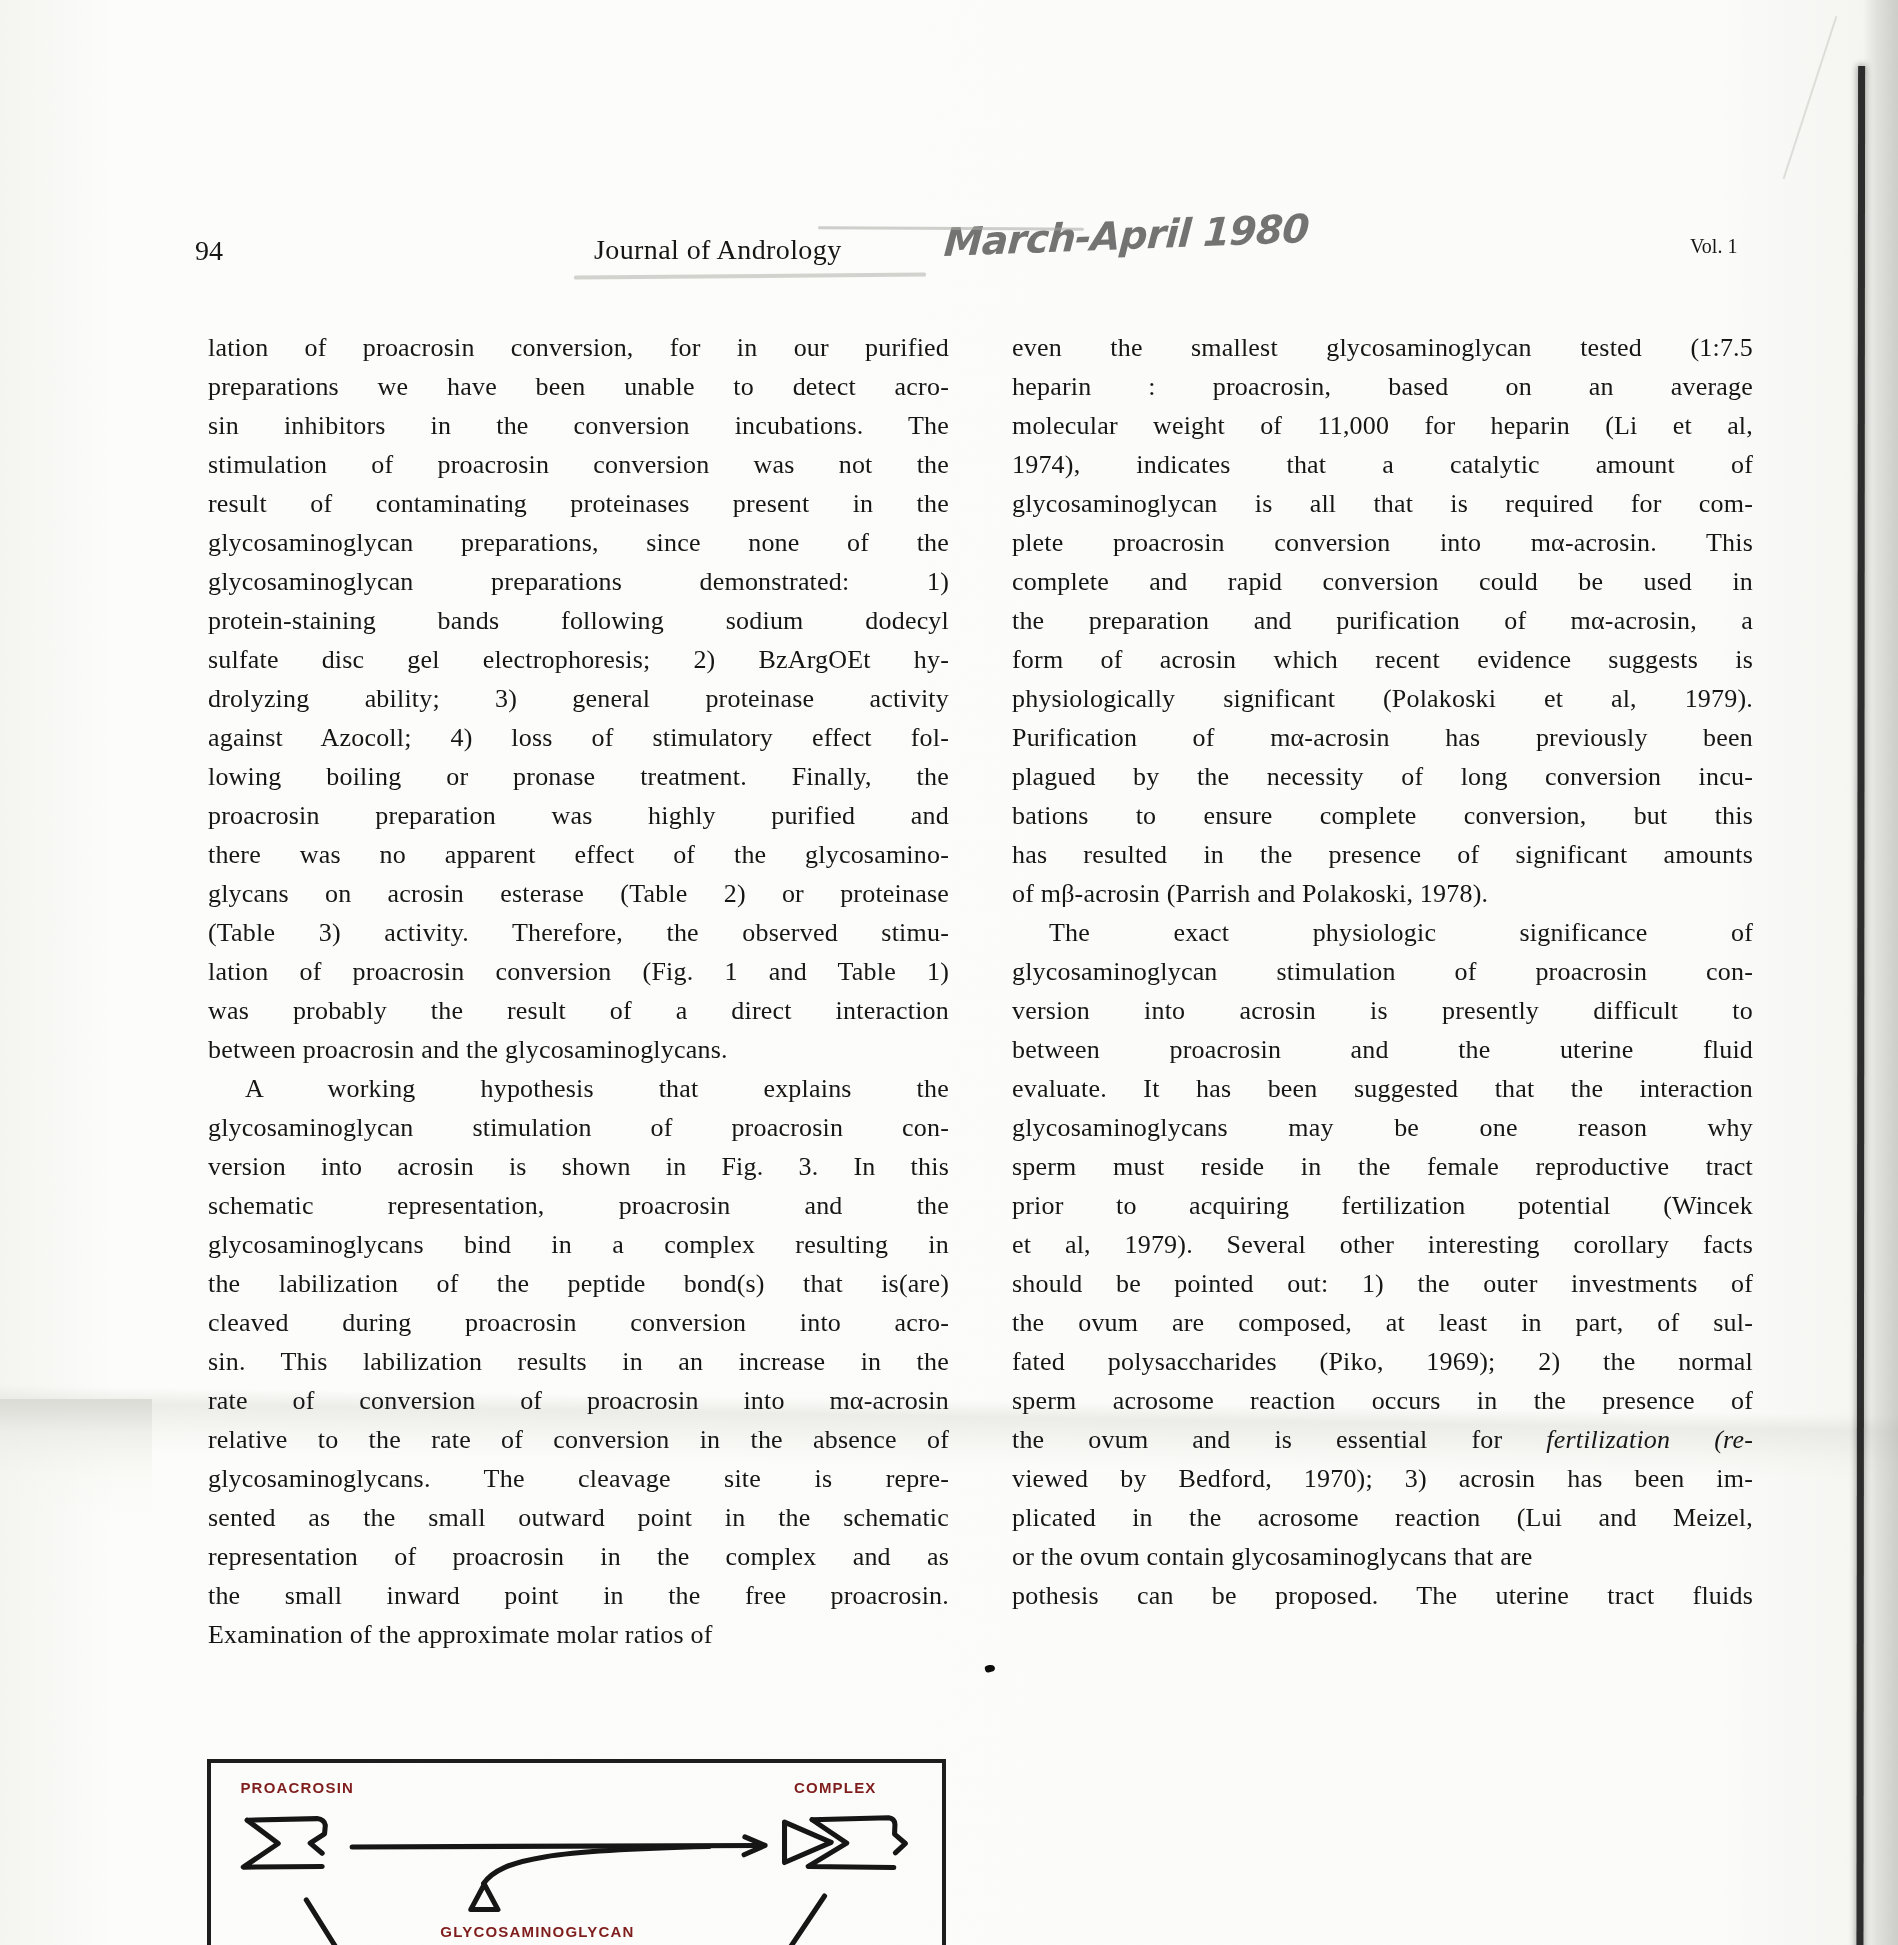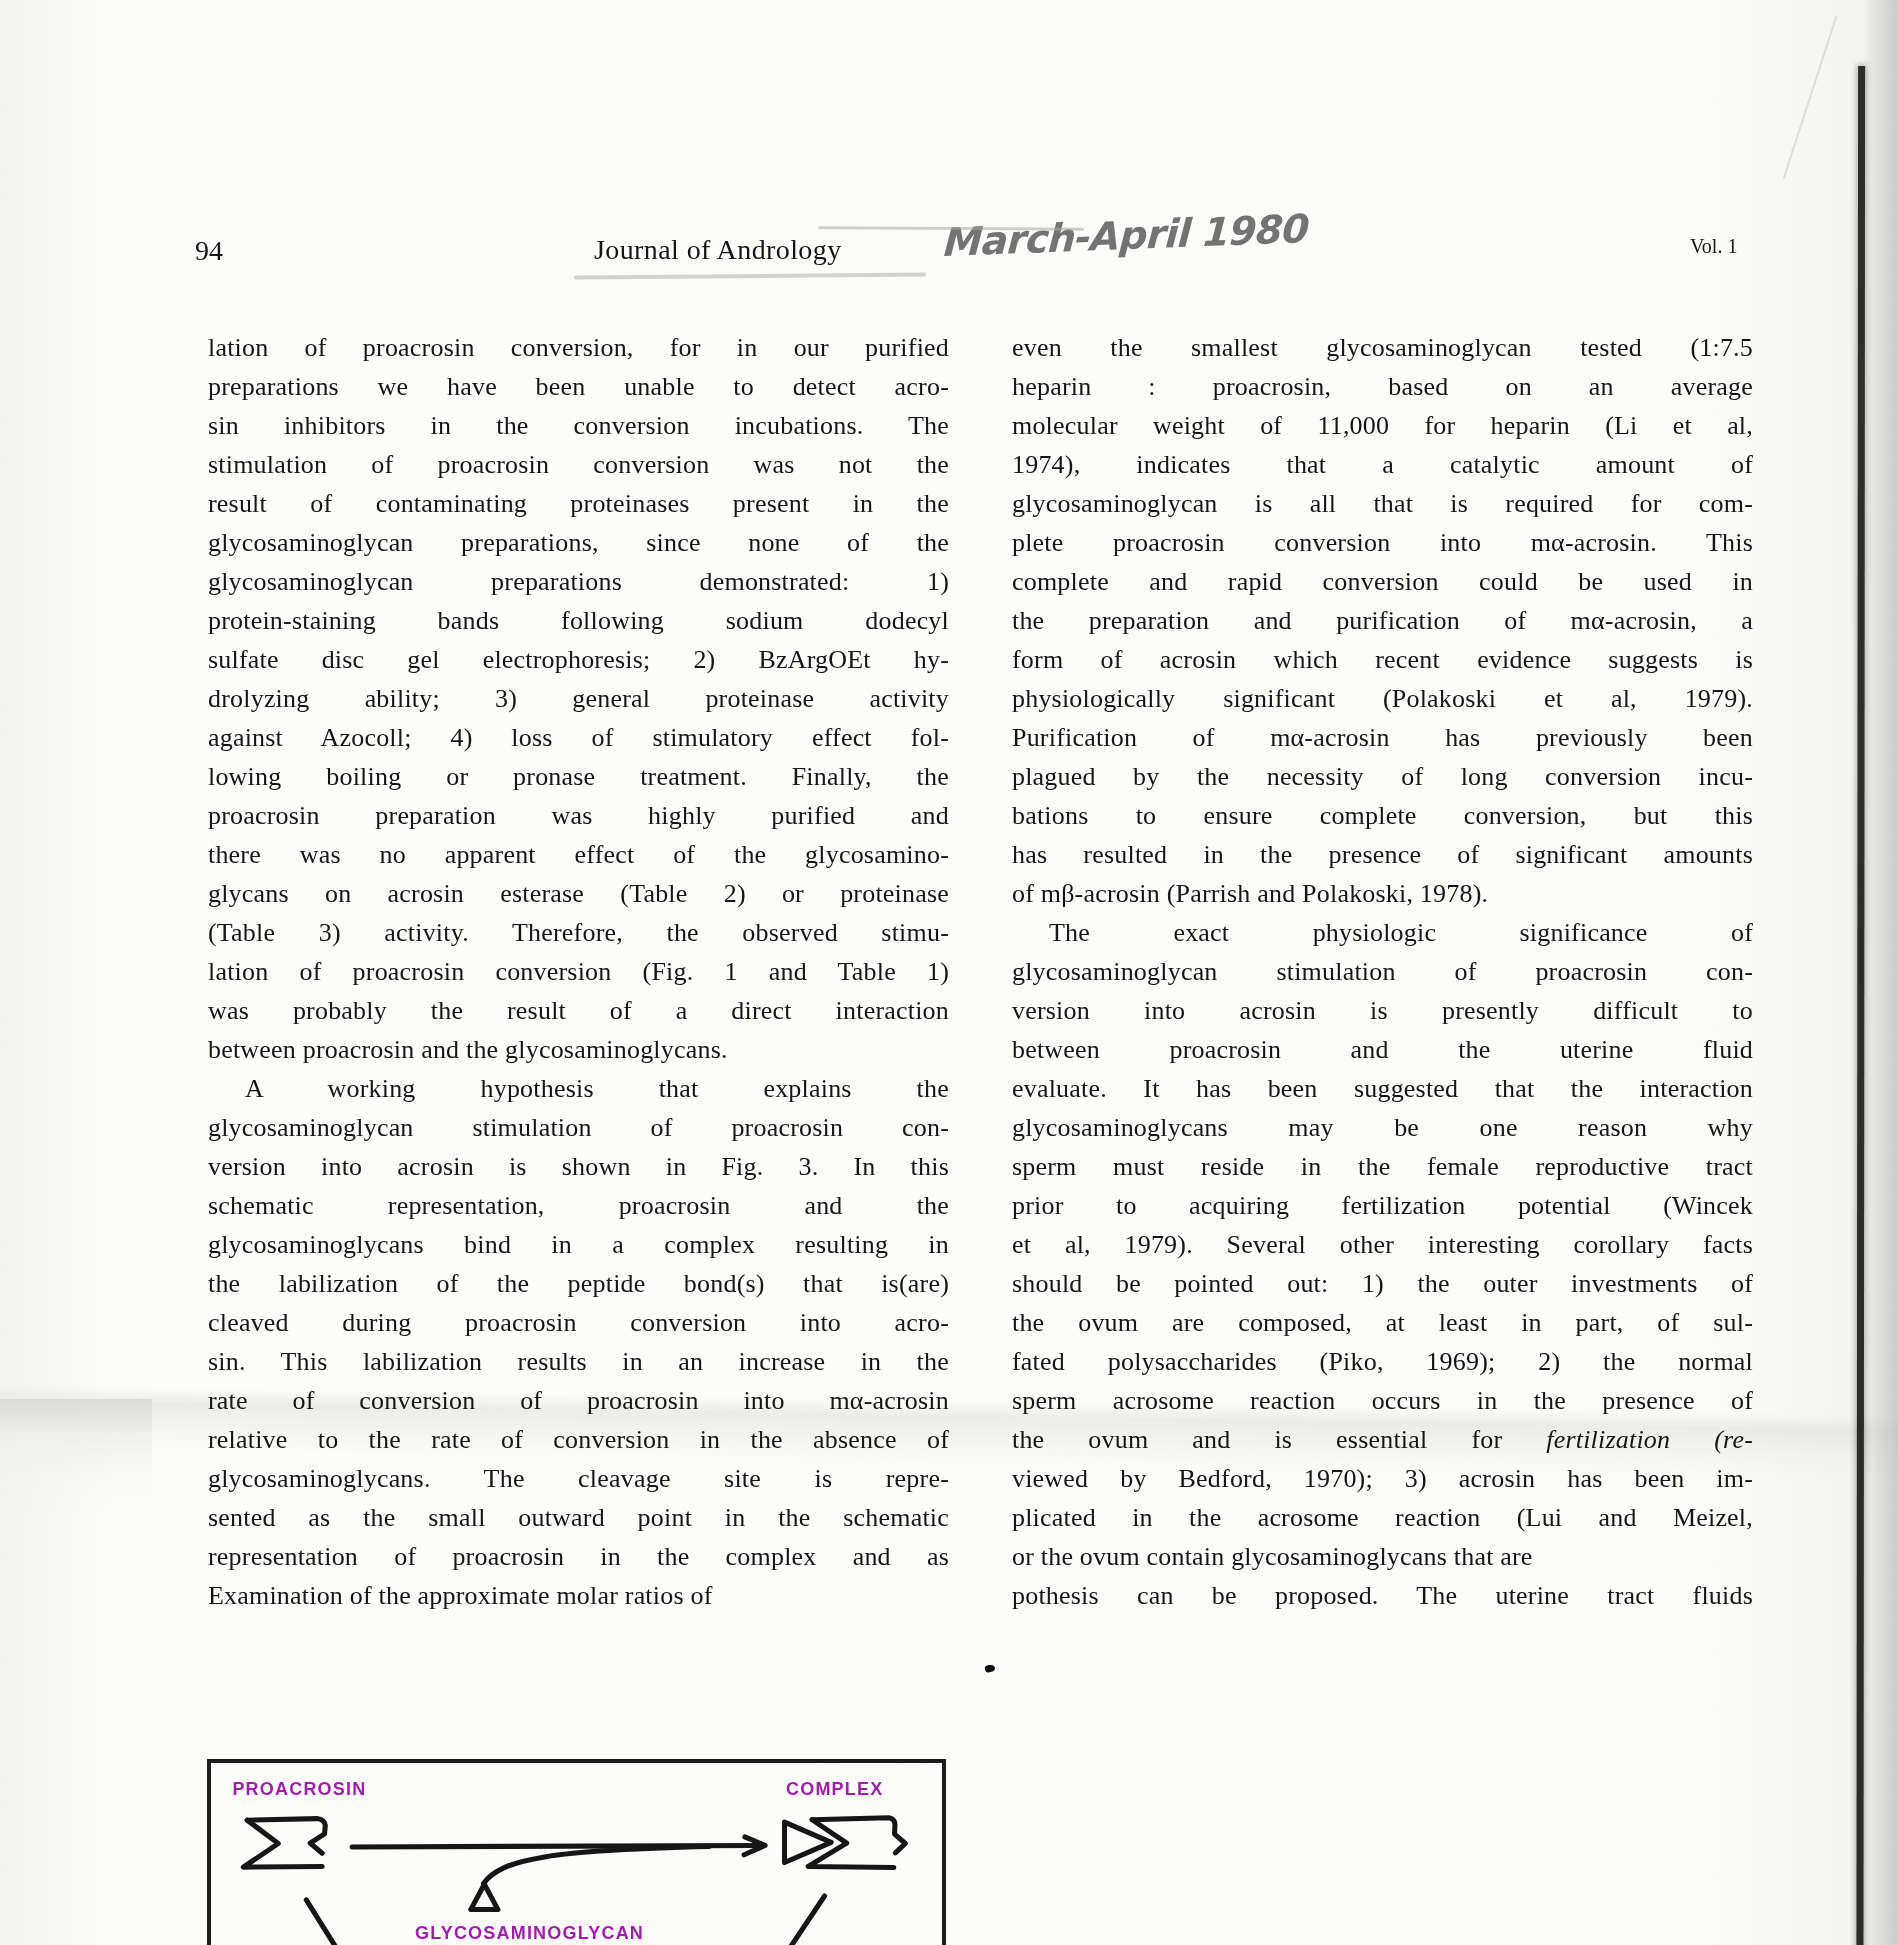--- a/index.html
+++ b/index.html
@@ -32,21 +32,21 @@
   .tline.endline{text-align-last:left;}
   .tline.indent{text-indent:37px;}
   .ital{font-style:italic;}
   
   #figure-box{
     left:207px;top:1759px;width:731px;height:598px;
     border:4.3px solid #1d1d1d;background:rgba(252,252,250,.35);
   }
   .figlabel{
     position:absolute;font-family:"Liberation Sans","DejaVu Sans",sans-serif;
-    font-weight:700;font-size:18px;letter-spacing:1.2px;color:#a21caf;white-space:nowrap;
+    font-weight:700;font-size:15px;letter-spacing:1.2px;color:#7f1d1d;white-space:nowrap;margin-left:8px;
   }
   #lbl-proacrosin{left:21.4px;top:16.3px;}
   #lbl-complex{left:575px;top:16.3px;}
   #lbl-gag{left:161px;top:160px;width:315px;text-align:center;}
   #figure-svg{position:absolute;left:0;top:0;}
   
   .art{pointer-events:none;}
   #tear-band{
     left:0;top:1385px;width:1899px;height:66px;transform:rotate(.9deg);transform-origin:left top;
     background:linear-gradient(to bottom,rgba(222,222,217,0),rgba(220,220,215,.5) 25%,rgba(235,235,231,.3) 70%,rgba(235,235,231,0));
@@ -110,20 +110,21 @@
     <div class="tline">schematic representation, proacrosin and the</div>
     <div class="tline">glycosaminoglycans bind in a complex resulting in</div>
     <div class="tline">the labilization of the peptide bond(s) that is(are)</div>
     <div class="tline">cleaved during proacrosin conversion into acro-</div>
     <div class="tline">sin. This labilization results in an increase in the</div>
     <div class="tline">rate of conversion of proacrosin into mα-acrosin</div>
     <div class="tline">relative to the rate of conversion in the absence of</div>
     <div class="tline">glycosaminoglycans. The cleavage site is repre-</div>
     <div class="tline">sented as the small outward point in the schematic</div>
     <div class="tline">representation of proacrosin in the complex and as</div>
+    <div class="tline">the small inward point in the free proacrosin.</div>
     <div class="tline endline">Examination of the approximate molar ratios of</div>
   </div>
 <div class="abs col" id="col-right">
     <div class="tline">even the smallest glycosaminoglycan tested (1:7.5</div>
     <div class="tline">heparin : proacrosin, based on an average</div>
     <div class="tline">molecular weight of 11,000 for heparin (Li et al,</div>
     <div class="tline">1974), indicates that a catalytic amount of</div>
     <div class="tline">glycosaminoglycan is all that is required for com-</div>
     <div class="tline">plete proacrosin conversion into mα-acrosin. This</div>
     <div class="tline">complete and rapid conversion could be used in</div>

